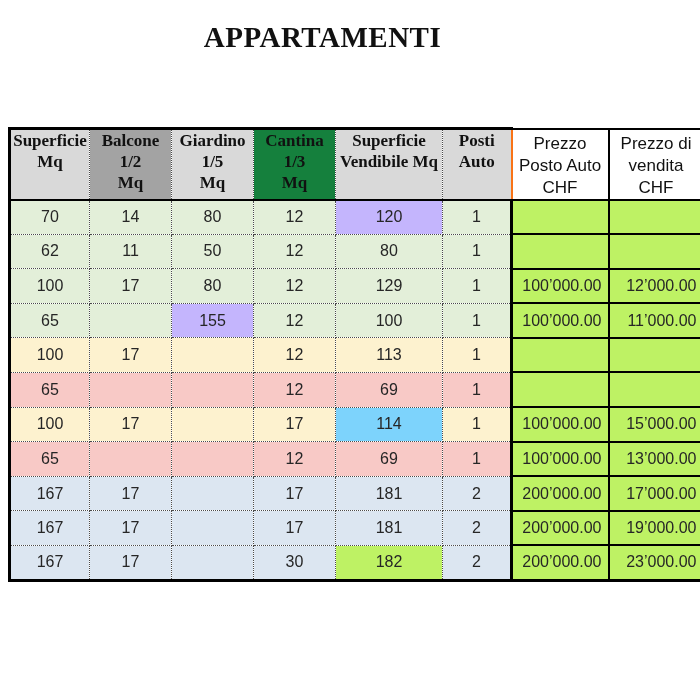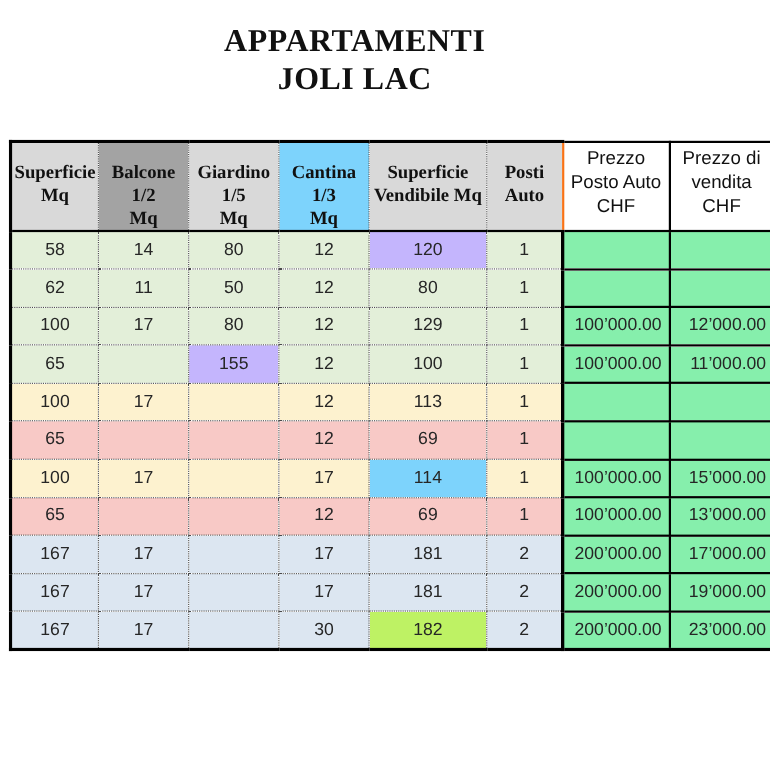--- a/index.html
+++ b/index.html
@@ -48,21 +48,21 @@
   thead th { height: 66px; vertical-align: top; white-space: pre-line; }
 
   .h-gray {
     border: 1px dotted #4a4a4a;
     border-top: 3px solid #000;
     border-bottom: 2px solid #000;
     font-family: "Liberation Serif", serif;
     font-weight: bold;
     font-size: 17px;
     line-height: 21px;
-    padding-top: 16px;
+    padding-top: 0;
     text-align: center;
     color: #111;
   }
   thead th:nth-child(1) { border-left: 3px solid #000; }
   thead th:nth-child(6) { border-right: 2px solid #f97316; }
 
   .h-price {
     border: 2px solid #000;
     background: #ffffff;
     font-family: "Liberation Sans", sans-serif;
@@ -78,65 +78,64 @@
 
   .d-col {
     border: 1px dotted #4a4a4a;
     text-align: center;
   }
   tbody td:nth-child(1) { border-left: 3px solid #000; }
   tbody td:nth-child(6) { border-right: 3px solid #000; }
 
   .d-price {
     border: 2px solid #000;
-    background: #86efac;
+    background: #bef264;
     text-align: right;
     padding-right: 6px;
   }
 
   tbody tr:last-child td { border-bottom: 3px solid #000; }
 </style>
 </head>
 <body>
 
 <div class="title-block">
   <div>APPARTAMENTI</div>
-  <div>JOLI LAC</div>
 </div>
 
 <div class="table-wrap">
   <table>
     <thead>
       <tr id="header-row">
           <th class="h-gray" style="background: rgb(217, 217, 217);">Superficie
 Mq</th>
           <th class="h-gray" style="background: #a3a3a3;">Balcone
 1/2
 Mq</th>
           <th class="h-gray" style="background: rgb(217, 217, 217);">Giardino
 1/5
 Mq</th>
-          <th class="h-gray" style="background: #7dd3fc;">Cantina
+          <th class="h-gray" style="background: #15803d;">Cantina
 1/3
 Mq</th>
           <th class="h-gray" style="background: rgb(217, 217, 217);">Superficie
 Vendibile Mq</th>
           <th class="h-gray" style="background: rgb(217, 217, 217);">Posti
 Auto</th>
           <th class="h-price">Prezzo
 Posto Auto
 CHF</th>
           <th class="h-price">Prezzo di
 vendita
 CHF</th>
         </tr>
     </thead>
     <tbody id="body-rows">
         <tr>
-          <td class="d-col" style="background: rgb(227, 239, 217);">58</td>
+          <td class="d-col" style="background: rgb(227, 239, 217);">70</td>
           <td class="d-col" style="background: rgb(227, 239, 217);">14</td>
           <td class="d-col" style="background: rgb(227, 239, 217);">80</td>
           <td class="d-col" style="background: rgb(227, 239, 217);">12</td>
           <td class="d-col" style="background: #c4b5fd;">120</td>
           <td class="d-col" style="background: rgb(227, 239, 217);">1</td>
           <td class="d-price"></td>
           <td class="d-price"></td>
         </tr>
         <tr>
           <td class="d-col" style="background: rgb(227, 239, 217);">62</td>

